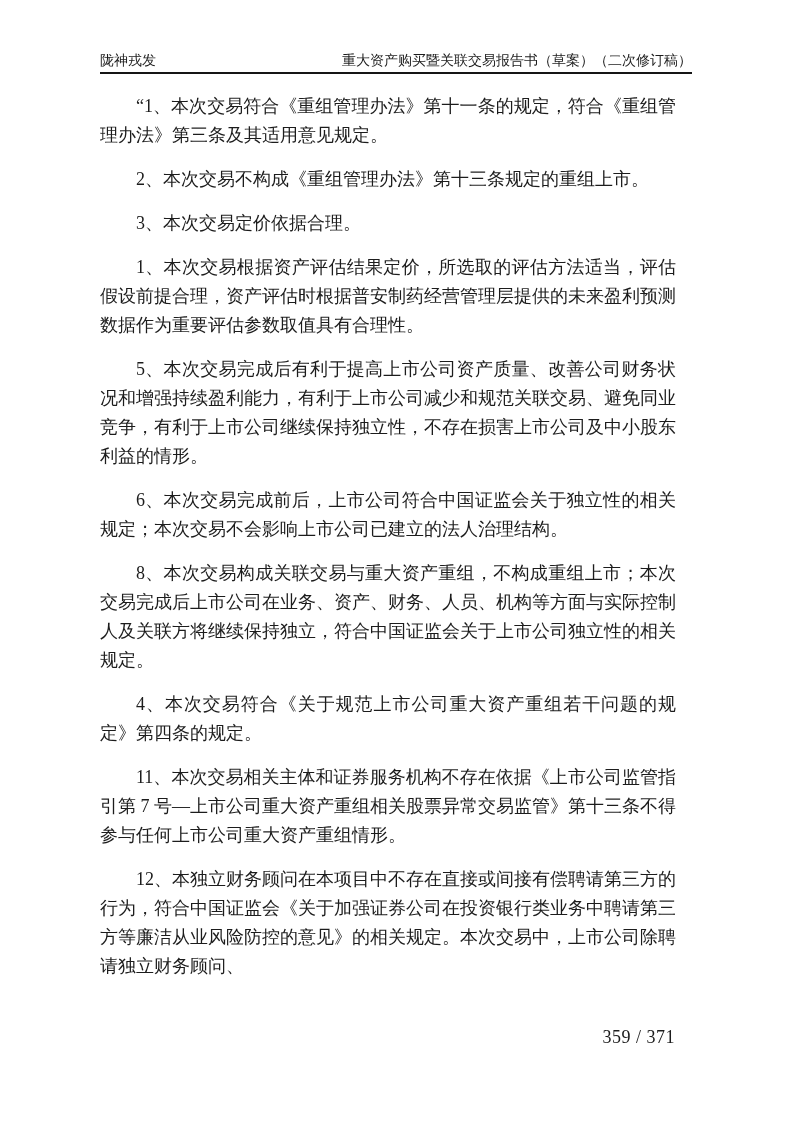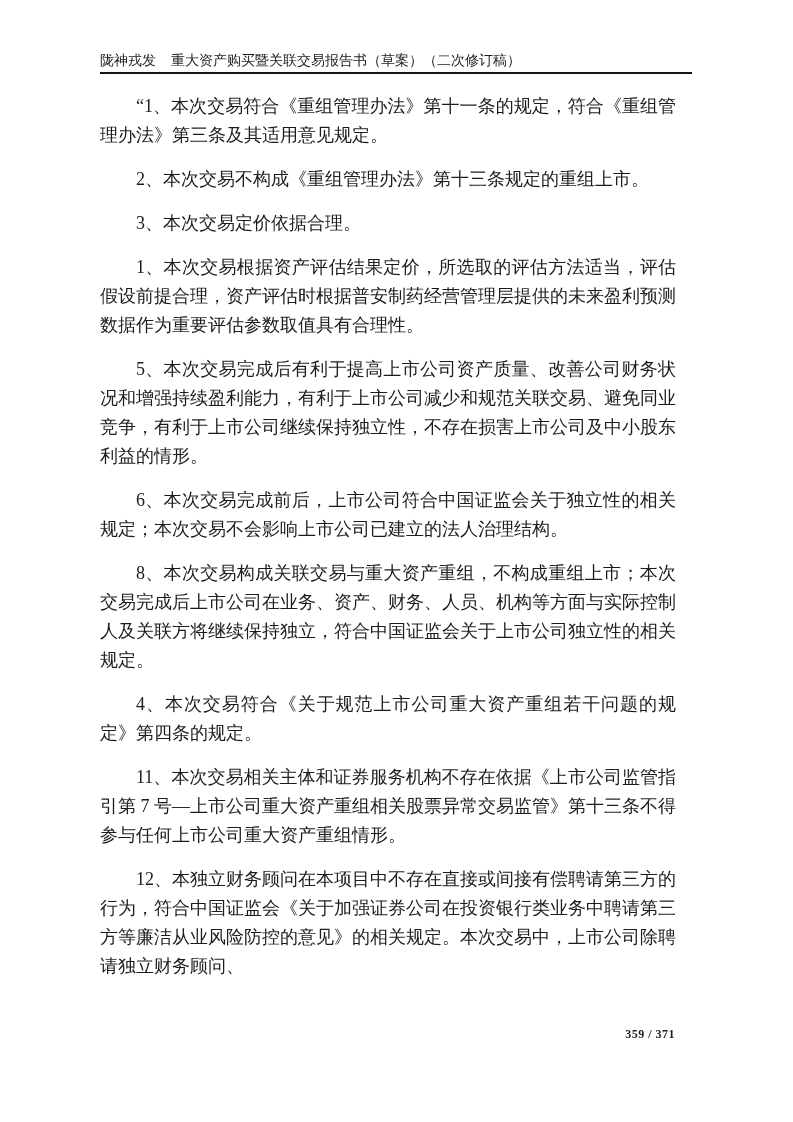--- a/index.html
+++ b/index.html
@@ -16,21 +16,21 @@
     overflow: hidden;
     font-family: "Liberation Serif", "DejaVu Serif", serif;
     color: #1c1c1c;
   }
   .header {
     position: absolute;
     left: 100px;
     right: 101px;
     top: 52px;
     display: flex;
-    justify-content: flex-start;
+    justify-content: space-between;
     align-items: flex-end;
     font-size: 14px;
     line-height: 17px;
     padding-bottom: 3px;
     border-bottom: 2px solid #151515;
   }
   .header-left { white-space: nowrap; }
   .header-right { white-space: nowrap; margin-left: 15px; }
   .content {
     position: absolute;
@@ -44,22 +44,22 @@
     line-height: 29px;
     text-align: justify;
     text-justify: inter-ideograph;
     text-indent: 2em;
     word-break: break-all;
   }
   .footer {
     position: absolute;
     top: 1027px;
     right: 118px;
-    font-size: 12px;
-    font-weight: bold;
+    font-size: 18px;
+    font-weight: normal;
     letter-spacing: 0.5px;
   }
 </style>
 </head>
 <body>
 
 <div class="page">
 
   <div class="header">
     <span class="header-left">陇神戎发</span>

